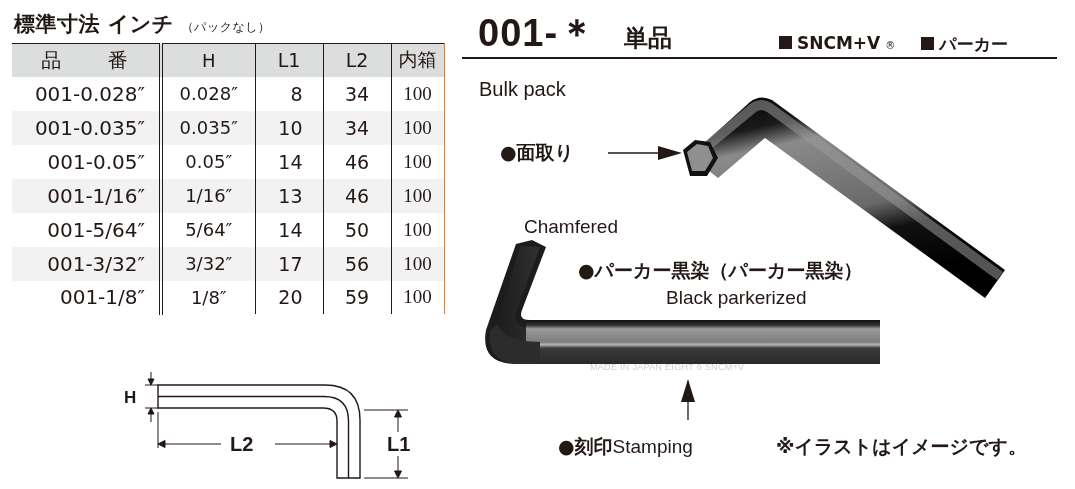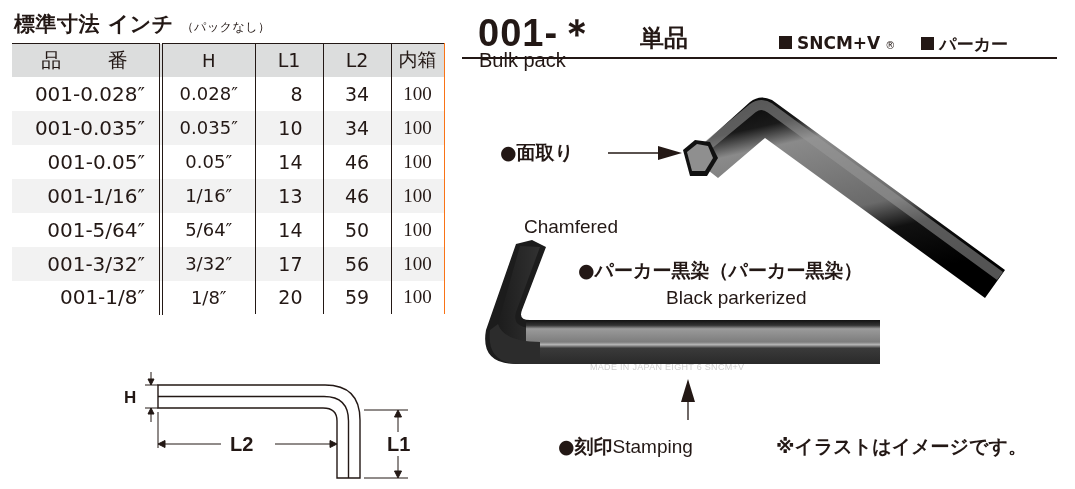--- a/index.html
+++ b/index.html
@@ -37,24 +37,24 @@
     .dim-diagram { position: absolute; left: 115px; top: 368px; width: 310px; height: 115px; }
     .dim-diagram text { font-family: "Liberation Sans", sans-serif; font-weight: bold; fill: #231815; }
 
     
     .prod-code {
       position: absolute; left: 478px; top: 14px;
       font-family: "Liberation Sans", sans-serif; font-weight: bold; font-size: 38px; letter-spacing: 1px;
       line-height: 1; white-space: nowrap;
     }
     .prod-variant {
-      position: absolute; left: 640px; top: 26px; font-size: 24px; font-weight: bold; line-height: 1; font-family: Liberation Serif, serif;
+      position: absolute; left: 624px; top: 26px; font-size: 24px; font-weight: bold; line-height: 1; font-family: Liberation Serif, serif;
     }
     .header-rule { position: absolute; left: 462px; top: 57px; width: 595px; height: 2px; background: #231815; }
-    .bulk-label { position: absolute; left: 479px; top: 49px; font-family: "Liberation Sans", sans-serif; font-size: 20px; }
+    .bulk-label { position: absolute; left: 479px; top: 78px; font-family: "Liberation Sans", sans-serif; font-size: 20px; }
     .spec-tags { position: absolute; left: 779px; top: 33px; display: flex; gap: 26px; font-weight: bold; font-size: 17px; white-space: nowrap; }
     .spec-tag { display: flex; align-items: baseline; gap: 5px; }
     .sq { display: inline-block; width: 13px; height: 13px; background: #231815; }
     .reg { font-size: 10px; font-weight: normal; }
 
     
     .illustration { position: absolute; left: 460px; top: 80px; width: 615px; height: 340px; }
 
     
     .callout { position: absolute; white-space: nowrap; }

